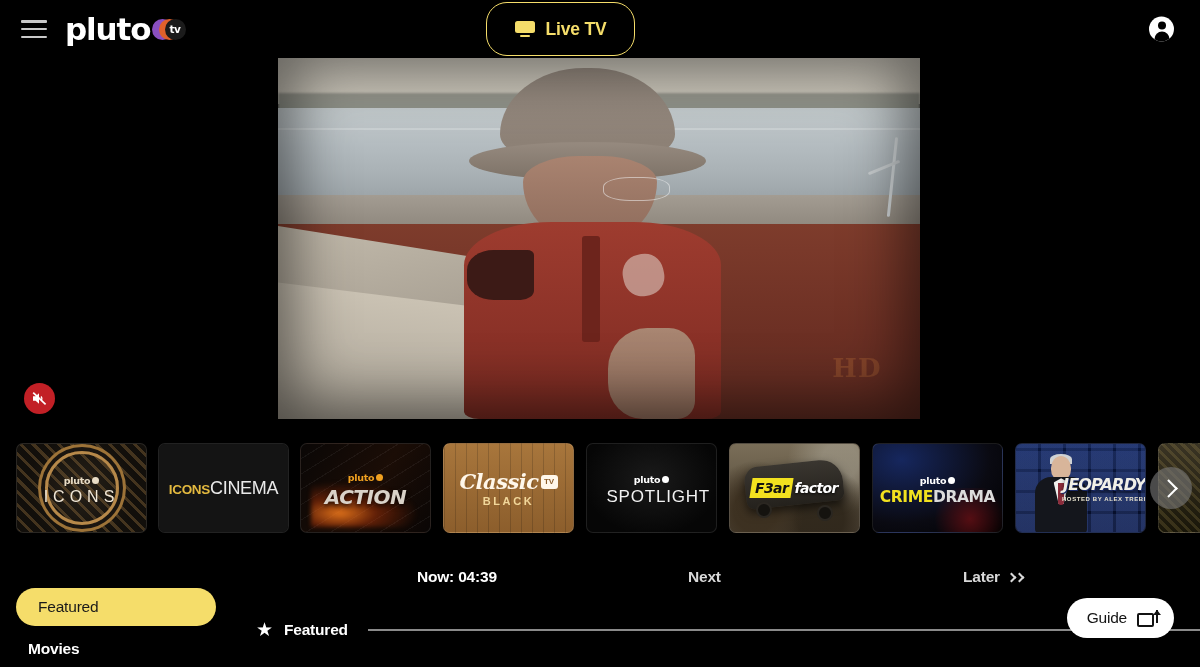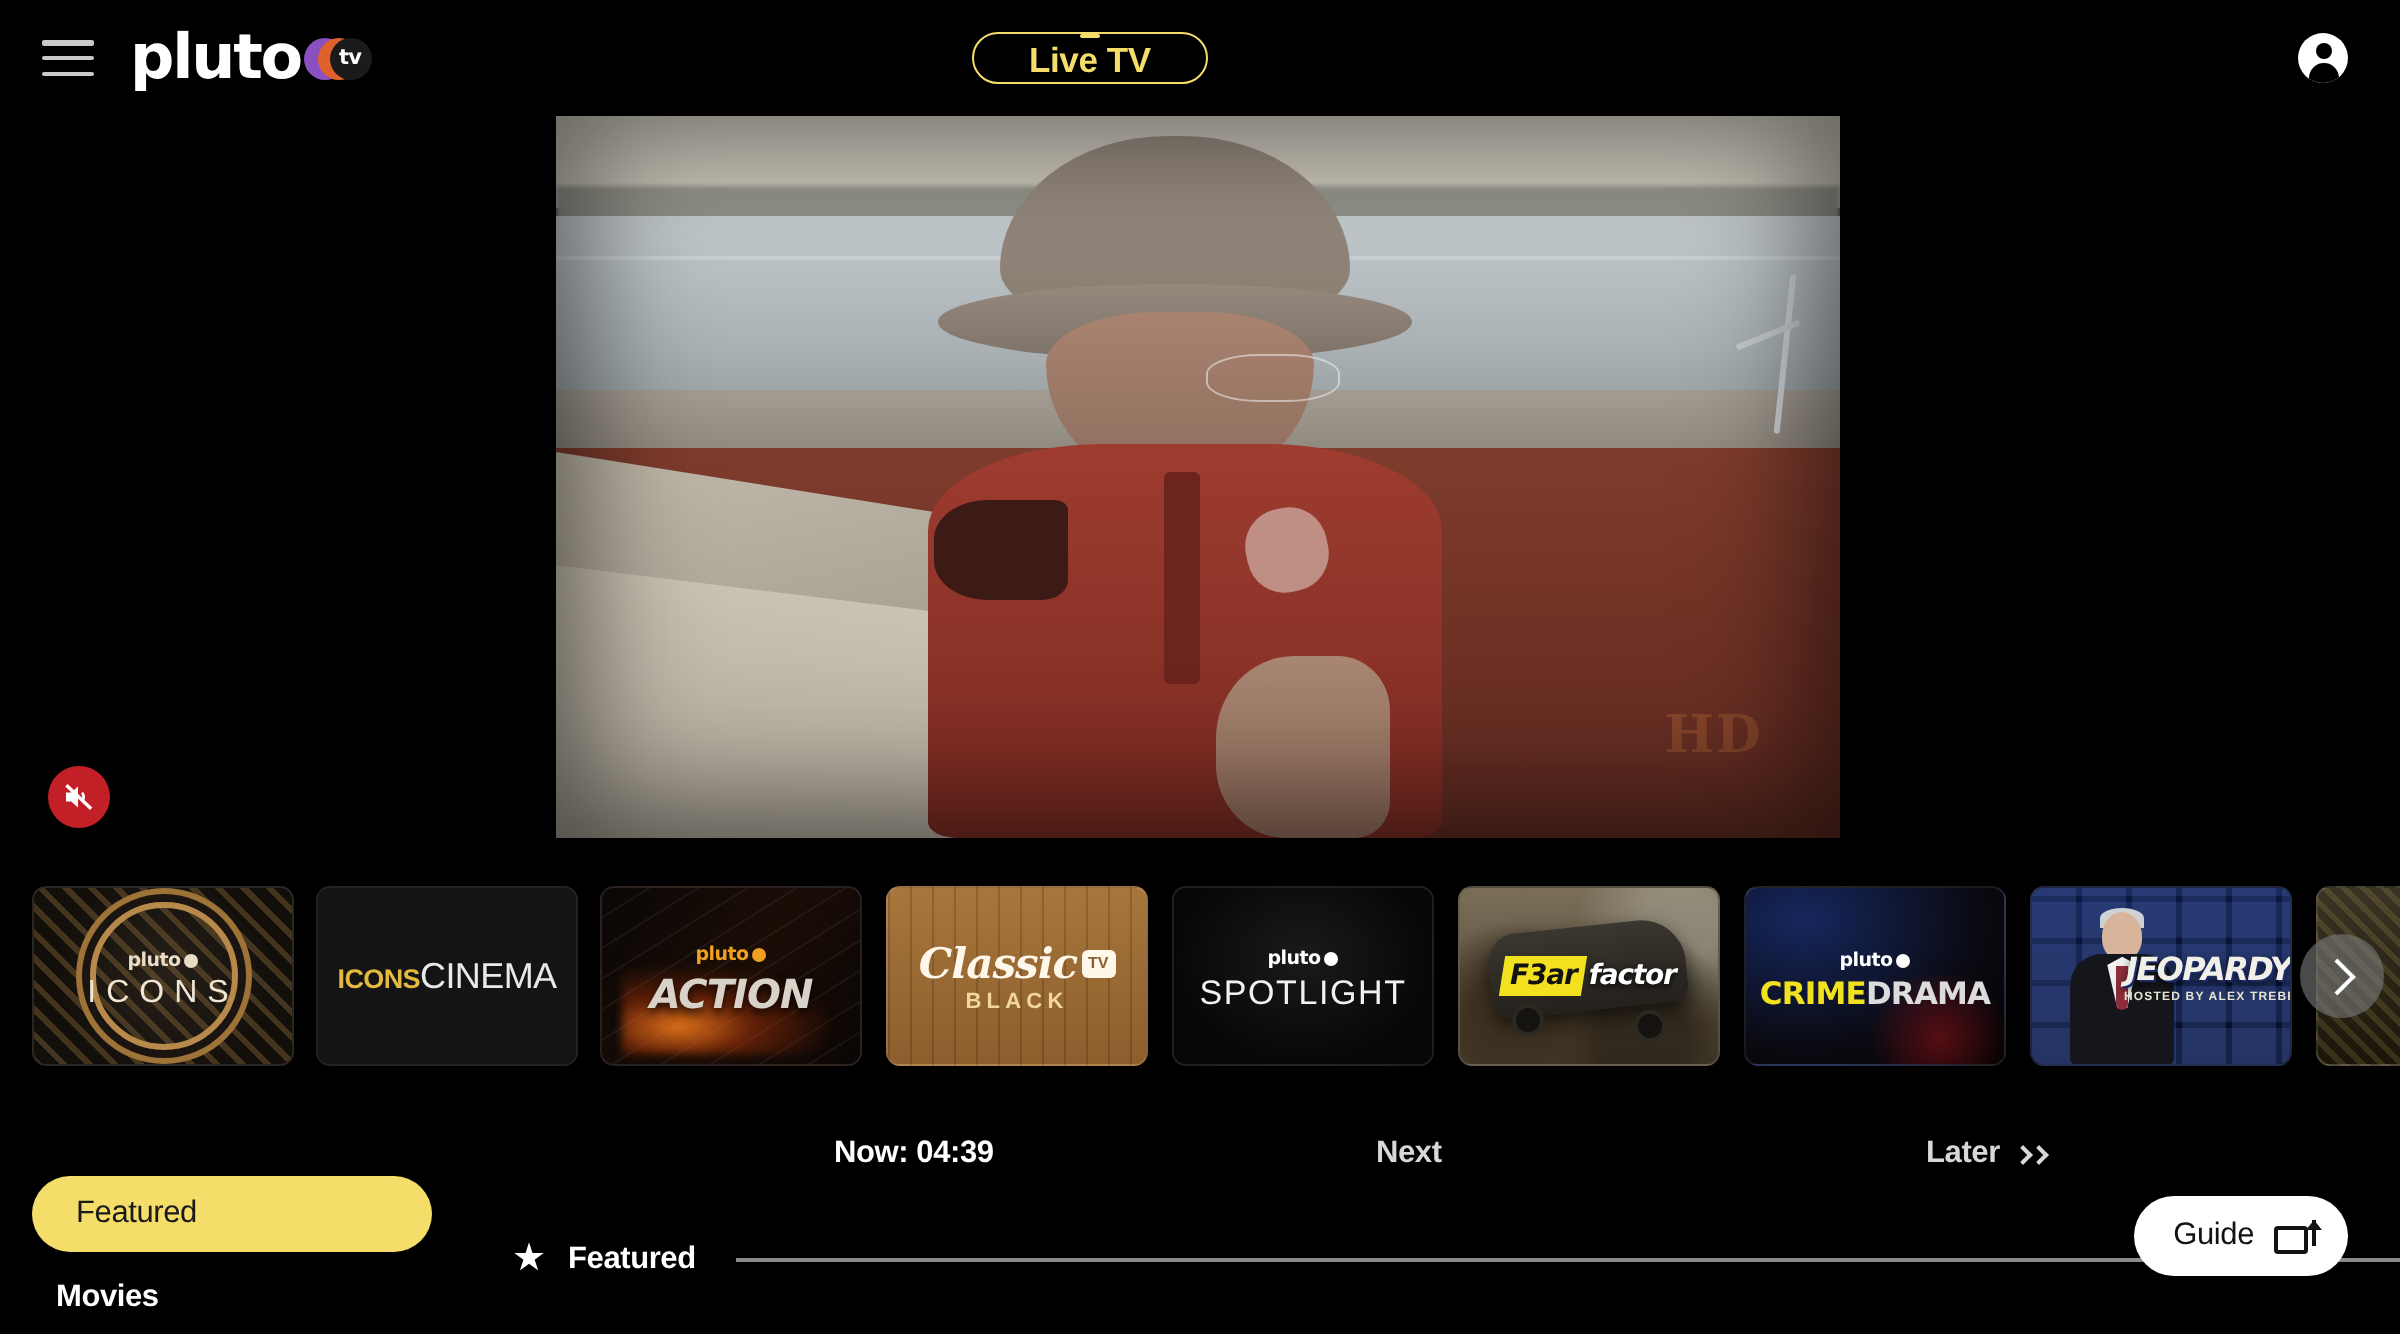--- a/index.html
+++ b/index.html
@@ -43,24 +43,24 @@
     display: flex; align-items: center; justify-content: center;
   }
   .logo-mark .c3 em {
     font-style: normal; color: #fff; font-size: 10.5px; font-weight: 700;
     letter-spacing: -0.4px; font-family: "DejaVu Sans", sans-serif;
   }
 
   .nav { display: flex; align-items: center; margin-left: 300px; gap: 0; }
 
   .nav-live {
-    display: flex; align-items: center; gap: 1px;
-    height: 26px; padding: 0 28px;
+    display: flex; align-items: center; gap: 11px;
+    height: 54px; padding: 0 28px;
     border: 1.6px solid #f5dd6a; border-radius: 21px;
-    color: #f5dd6a; cursor: pointer; background: transparent; flex-direction: column;
+    color: #f5dd6a; cursor: pointer; background: transparent;
   }
   .nav-live .label { font-size: 17.5px; font-weight: 700; letter-spacing: -0.2px; }
   .tv-icon { width: 20px; height: 16px; position: relative; }
   .tv-icon .screen {
     position: absolute; inset: 0 0 4px 0; background: #f5dd6a; border-radius: 2.5px;
   }
   .tv-icon .stand {
     position: absolute; bottom: 0; left: 5px; width: 10px; height: 2px;
     background: #f5dd6a; border-radius: 1px;
   }
@@ -313,20 +313,21 @@
   .c-cc .sub {
     font-size: 11px; letter-spacing: 2.6px; color: #f2d79a; font-weight: 700;
     margin-top: 1px;
   }
 
   
   .c-sp { background: radial-gradient(ellipse at 50% 40%, #1a1a1a 0%, #060606 75%); }
   .c-sp .big {
     font-size: 17px; letter-spacing: 0.8px; color: #f2f2f2; font-weight: 400;
     font-family: "Liberation Sans", sans-serif;
+    text-align: right;
   }
 
   
   .c-ff { background: linear-gradient(#5b4f3d, #40382c); }
   .c-ff .mud {
     position: absolute; inset: 0;
     background:
       radial-gradient(circle at 20% 75%, rgba(60,48,32,.95) 0 18%, transparent 40%),
       radial-gradient(circle at 70% 85%, rgba(46,38,26,.9) 0 20%, transparent 45%),
       radial-gradient(circle at 85% 20%, rgba(170,165,150,.55) 0 14%, transparent 40%),

